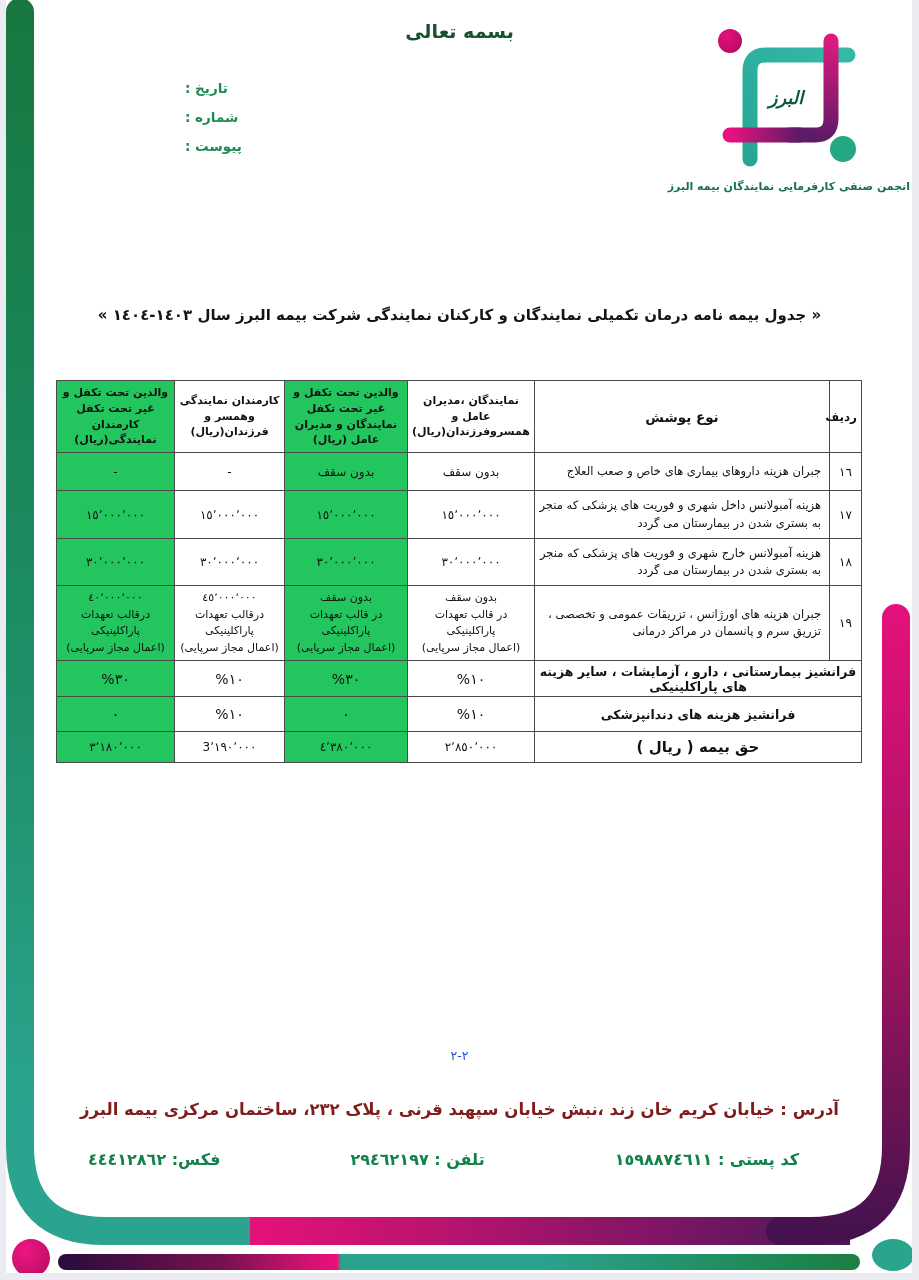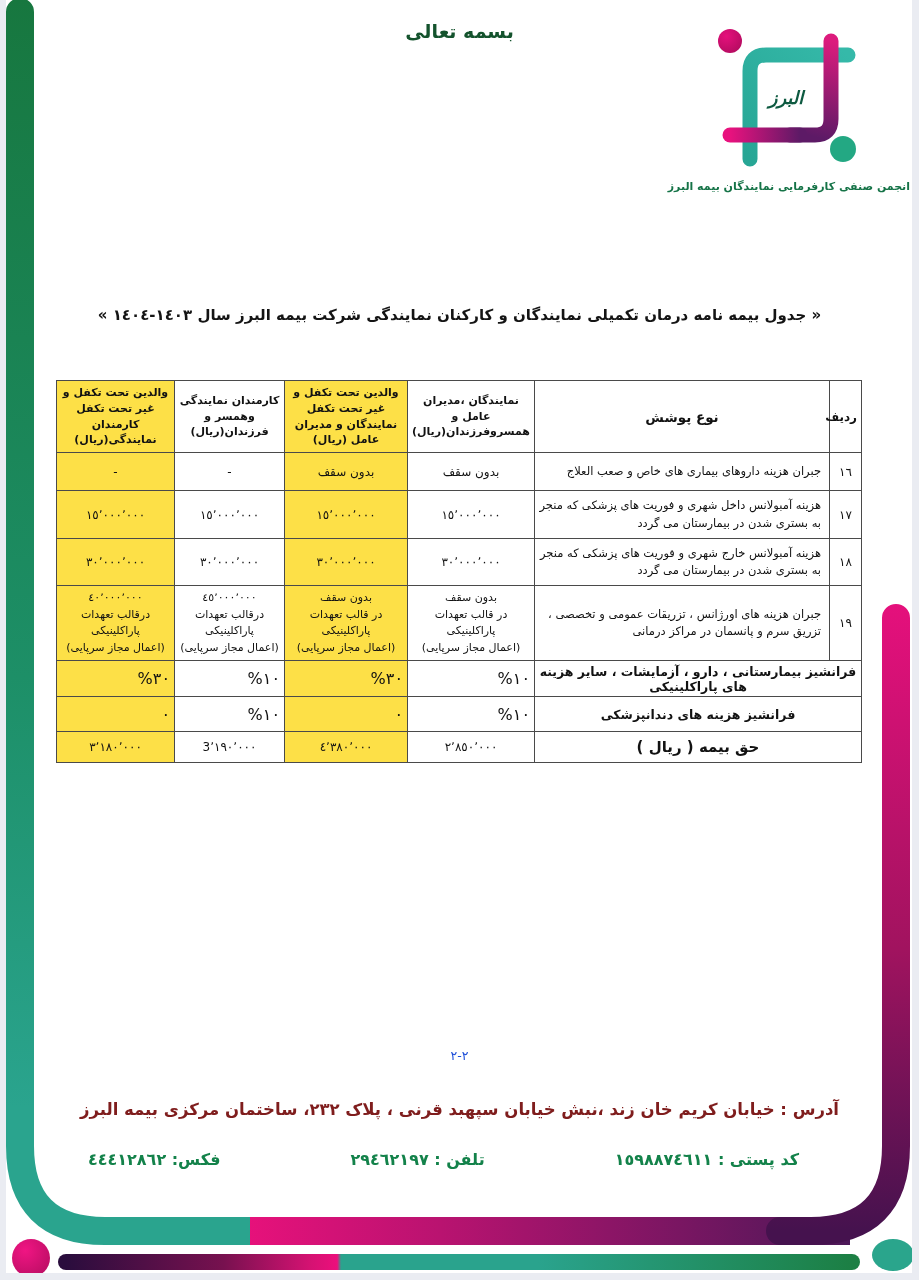--- a/index.html
+++ b/index.html
@@ -25,25 +25,25 @@
     font-weight:bold;font-size:15px;color:#141414;}
 
   .tbl-wrap{position:absolute;top:380px;left:57px;width:805px;}
   table{width:805px;border-collapse:collapse;table-layout:fixed;direction:rtl;}
   td,th{border:1px solid #4a4a4a;text-align:center;vertical-align:middle;
     padding:2px 4px;font-size:12px;color:#121212;}
   th{font-weight:bold;}
   th.small{font-size:11px;line-height:1.45;}
   th.covh{font-size:13.5px;}
   td.cov{text-align:right;padding-right:8px;font-size:11.5px;line-height:1.5;}
-  .shade{background:#fde047;}
+  .shade{background:#22c55e;}
   td.multi{white-space:pre-line;font-size:11px;line-height:1.5;padding:4px 2px;}
   td.flabel{font-weight:bold;font-size:12.5px;}
   td.premlabel{font-weight:bold;font-size:15px;}
-  td.pct{font-size:16px;text-align:right;}
+  td.pct{font-size:14px;}
   td.money{font-size:12px;letter-spacing:.5px;}
 
   .page-num{position:absolute;top:1048px;left:0;right:0;text-align:center;
     font-size:12.5px;color:#1d4ed8;}
   .footer-address{position:absolute;top:1100px;left:0;right:0;text-align:center;
     color:#7f1d1d;font-weight:bold;font-size:16.5px;}
   .footer-contacts{position:absolute;top:1150px;left:88px;right:120px;
     display:flex;flex-direction:row;justify-content:space-between;direction:rtl;
     color:#13824a;font-weight:bold;font-size:16px;}
 </style>
@@ -98,20 +98,25 @@
     <circle cx="31" cy="1258" r="19" fill="url(#gDotPink)"></circle>
     <ellipse cx="893" cy="1255" rx="21" ry="16" fill="#2aa58c"></ellipse>
   </svg>
 
   <div class="edge edge-left"></div>
   <div class="edge edge-right"></div>
   <div class="edge edge-bottom"></div>
 
   <div class="bismillah">بسمه تعالی</div>
 
+  <div class="meta">
+    <div>تاریخ  :</div>
+    <div>شماره  :</div>
+    <div>پیوست  :</div>
+  </div>
 
   <div class="logo">
     <svg width="212" height="158" viewBox="0 0 212 158" xmlns="http://www.w3.org/2000/svg">
       <defs>
         <linearGradient id="gLogoTeal" x1="0" y1="1" x2="1" y2="0">
           <stop offset="0" stop-color="#27a695"></stop>
           <stop offset="1" stop-color="#35b9a9"></stop>
         </linearGradient>
         <linearGradient id="gLogoMag1" gradientUnits="userSpaceOnUse" x1="133" y1="27" x2="110" y2="121">
           <stop offset="0" stop-color="#dc1b7d"></stop>

